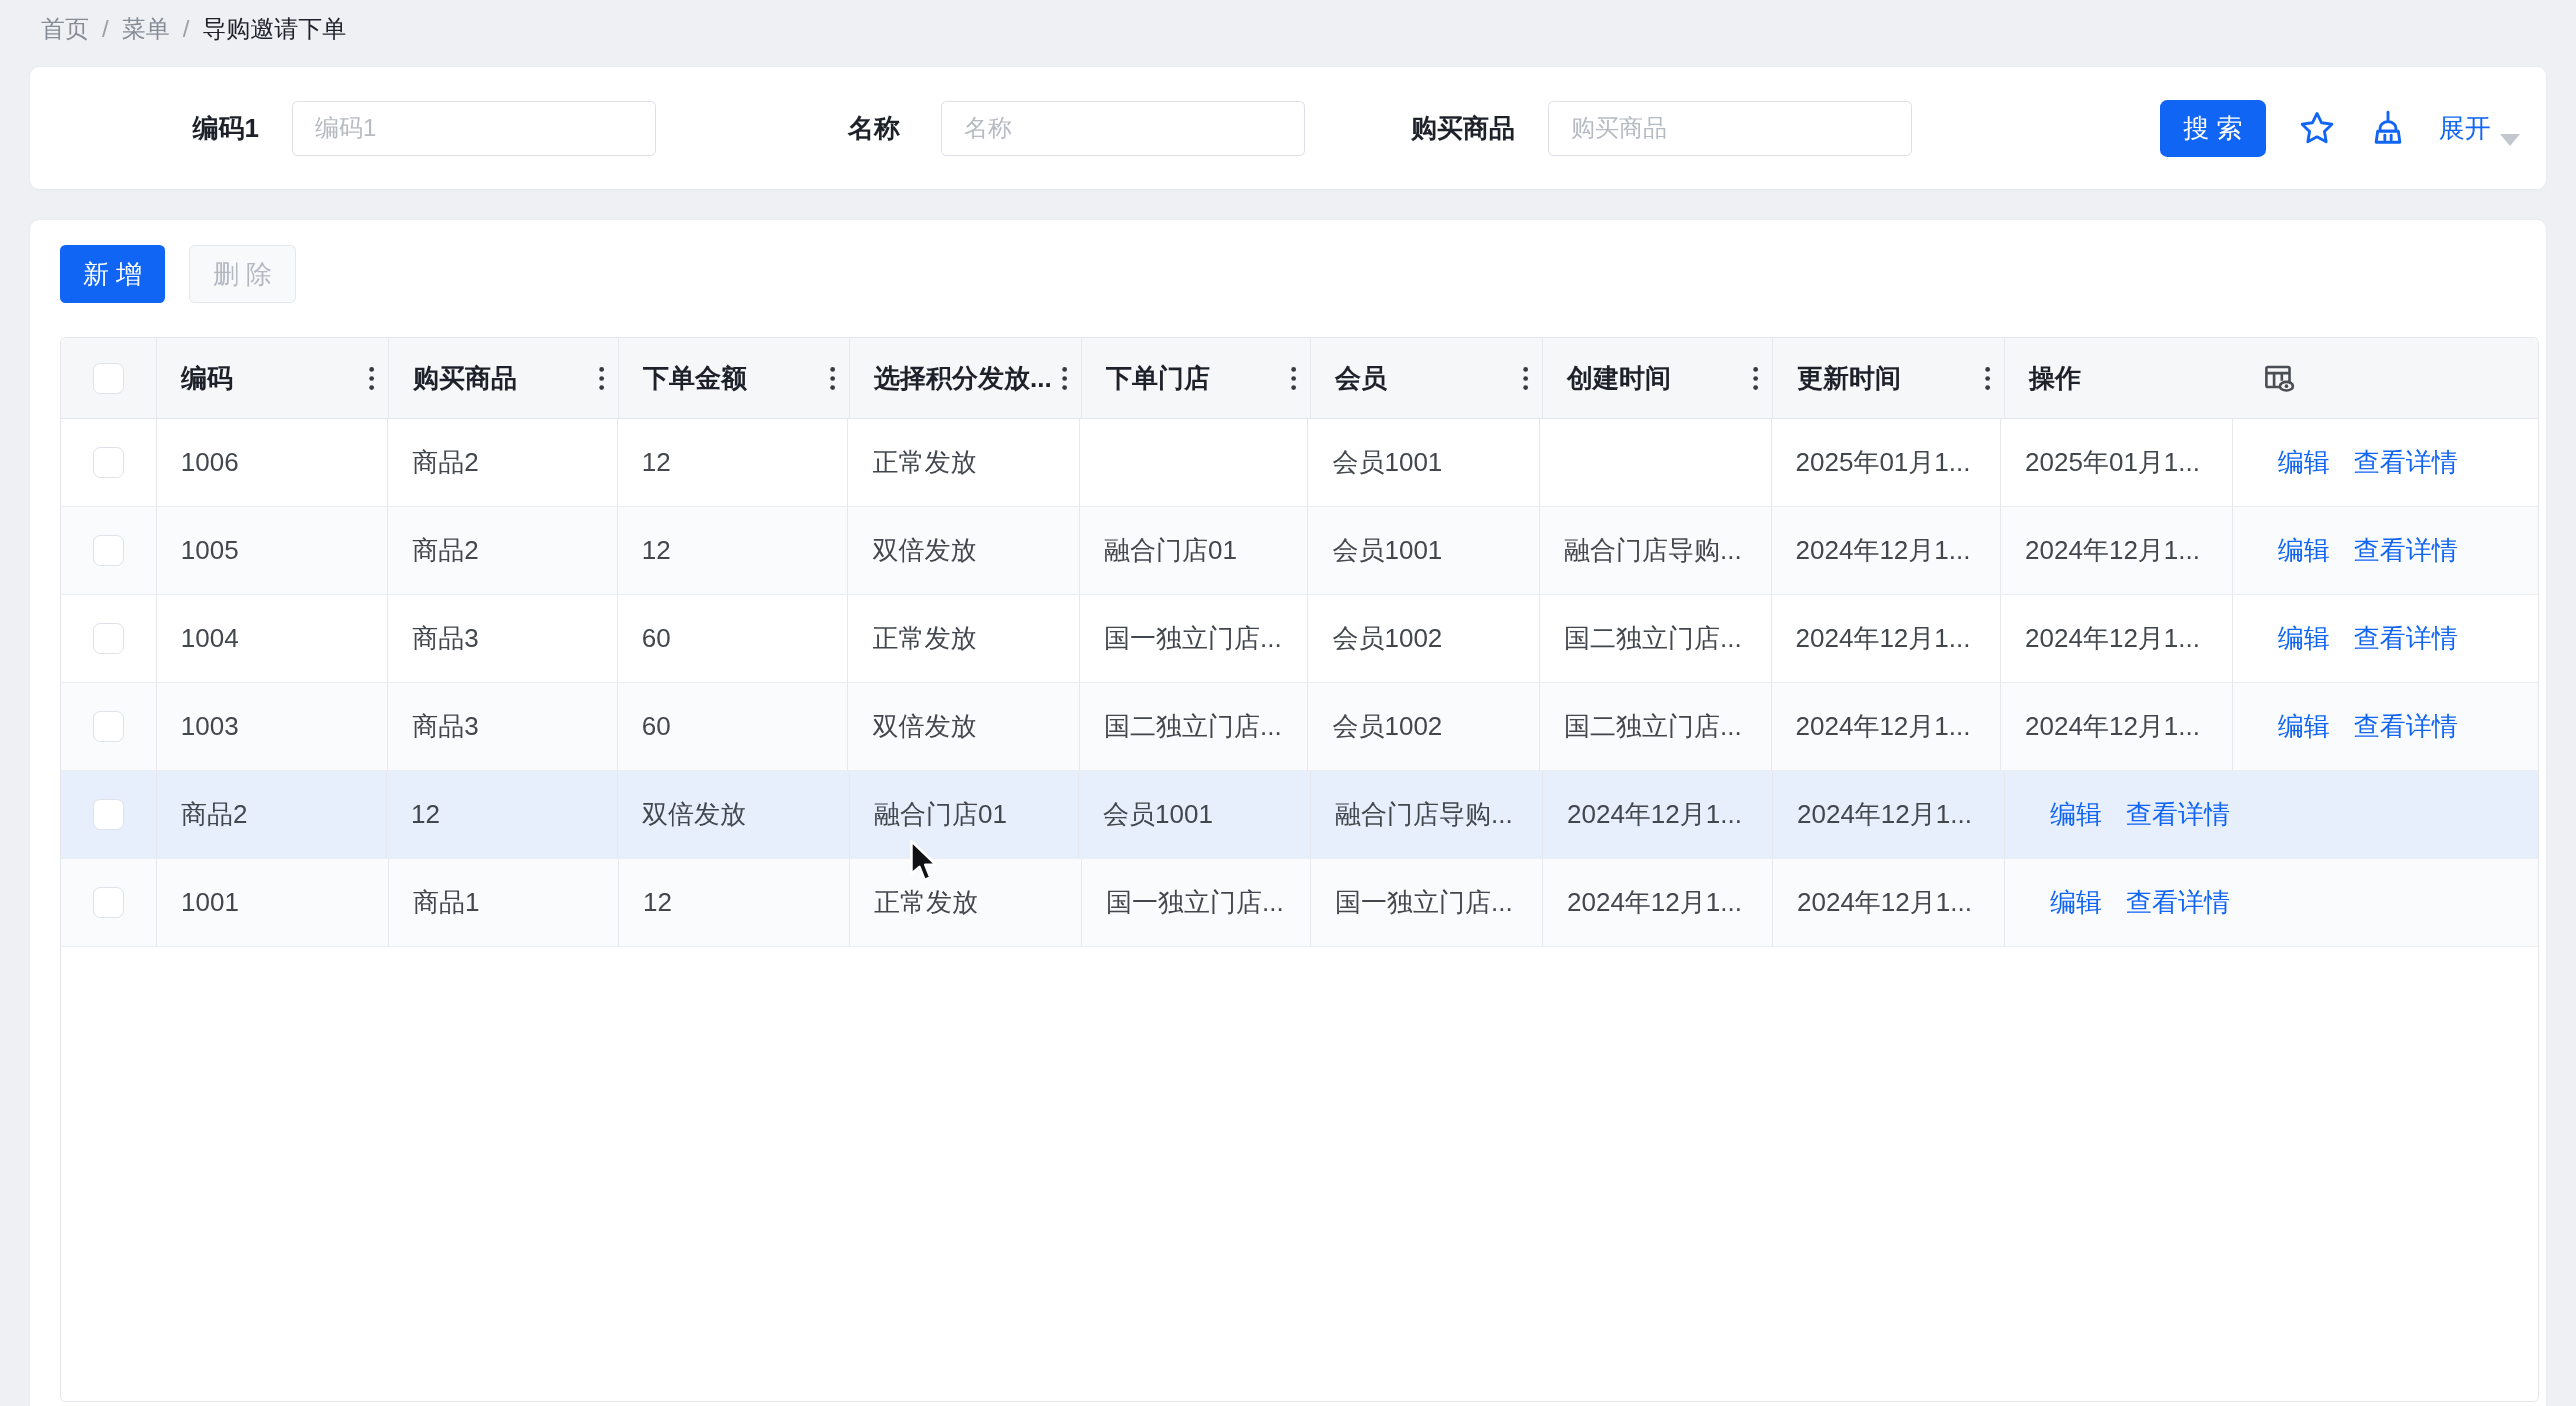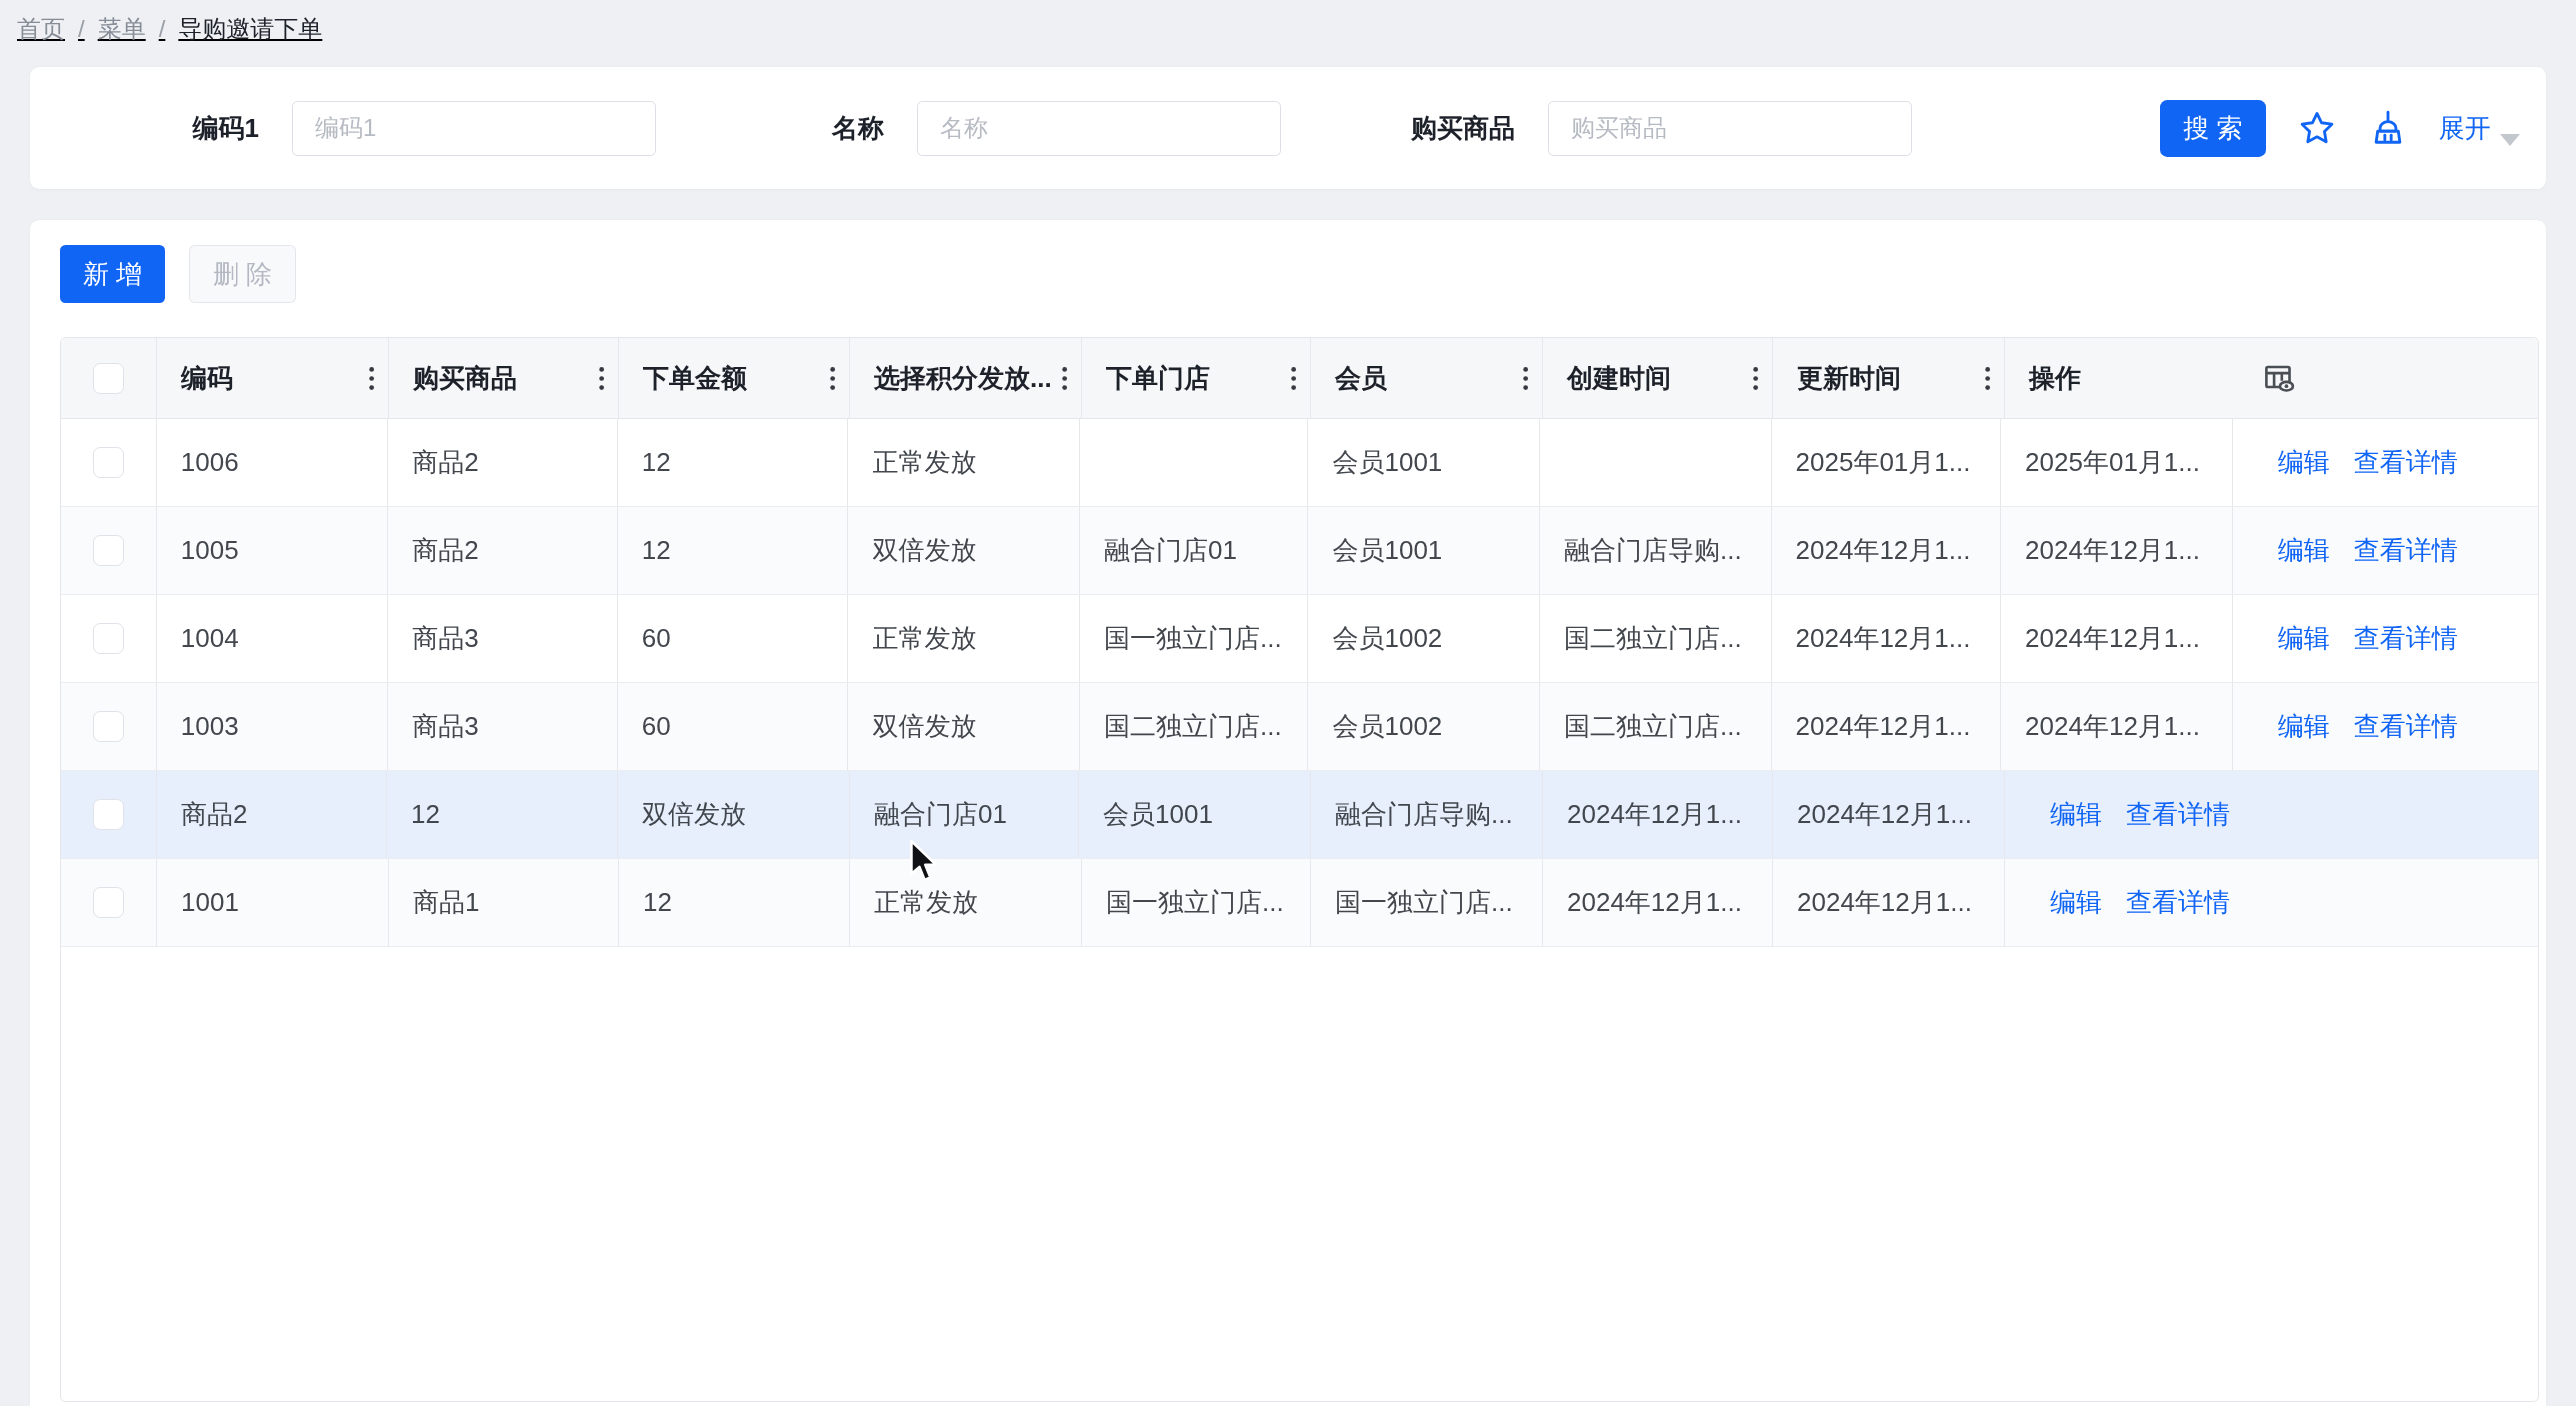--- a/index.html
+++ b/index.html
@@ -1,42 +1,42 @@
 <!DOCTYPE html>
 <html style="font-size:14.6px"><head>
 <meta charset="utf-8">
 <style>
   * { margin:0; padding:0; box-sizing:border-box; }
   html,body { width:2576px; height:1406px; overflow:hidden;
     font-family:"Liberation Sans","DejaVu Sans",sans-serif; background:#eef0f4; }
   .page { position:relative; width:2576px; height:1406px; }
 
   
-  .breadcrumb { position:absolute; left:17px; top:0; height:57px; display:flex; align-items:center;
-    font-size:24px; gap:13px;text-decoration:underline; }
+  .breadcrumb { position:absolute; left:41px; top:0; height:57px; display:flex; align-items:center;
+    font-size:24px; gap:13px; }
   .bc-link { color:#878d97; }
   .bc-sep  { color:#9aa0a8; }
   .bc-cur  { color:#1d2129; font-weight:500; }
 
   
   .search-panel { position:absolute; left:30px; top:67px; width:2516px; height:122px;
     background:#fff; border-radius:9.2px; box-shadow:0 0.9px 3.7px rgba(31,35,41,.04); }
   .main-panel { position:absolute; left:30px; top:220px; width:2516px; height:1186px;
     background:#fff; border-radius:9.2px 9.2px 0 0; box-shadow:0 0.9px 3.7px rgba(31,35,41,.04); }
 
   
   .field { position:absolute; top:0; height:122px; display:flex; align-items:center; }
   .field label { display:inline-block; width:137px; text-align:right; font-size:26px; font-weight:700;
     color:#1d2129; margin-right:33px; white-space:nowrap; }
   .field.f3 label { width:146px; }
   .field input { width:364px; height:55px; border:0.9px solid #dcdfe5; border-radius:5.5px;
     font-size:24px; color:#1d2129; padding:0 22px; outline:none; background:#fff;
     font-family:"Liberation Sans","DejaVu Sans",sans-serif; }
   .field input::placeholder { color:#b6bac2; }
-  .f1 { left:92px; } .f2 { left:717px; } .f3 { left:1339px; }
+  .f1 { left:92px; } .f2 { left:733px;gap:8px; } .f3 { left:1339px; }
 
   .search-actions { position:absolute; right:26px; top:0; height:122px;
     display:flex; align-items:center; gap:31px; }
   .btn-search { width:106px; height:57px; background:#1165f5; color:#fff; font-size:26px;
     border:none; border-radius:7.3px; cursor:pointer; font-family:inherit; white-space:nowrap; }
   .icon-btn { display:flex; align-items:center; justify-content:center; width:40px; height:40px; cursor:pointer; }
   .expand { display:flex; align-items:flex-end; gap:9.2px; color:#1165f5; font-size:26px; cursor:pointer; }
   .caret { width:0; height:0; border-left:10px solid transparent; border-right:10px solid transparent;
     border-top:12px solid #c3c7ce; margin-top:3.7px; }
 

